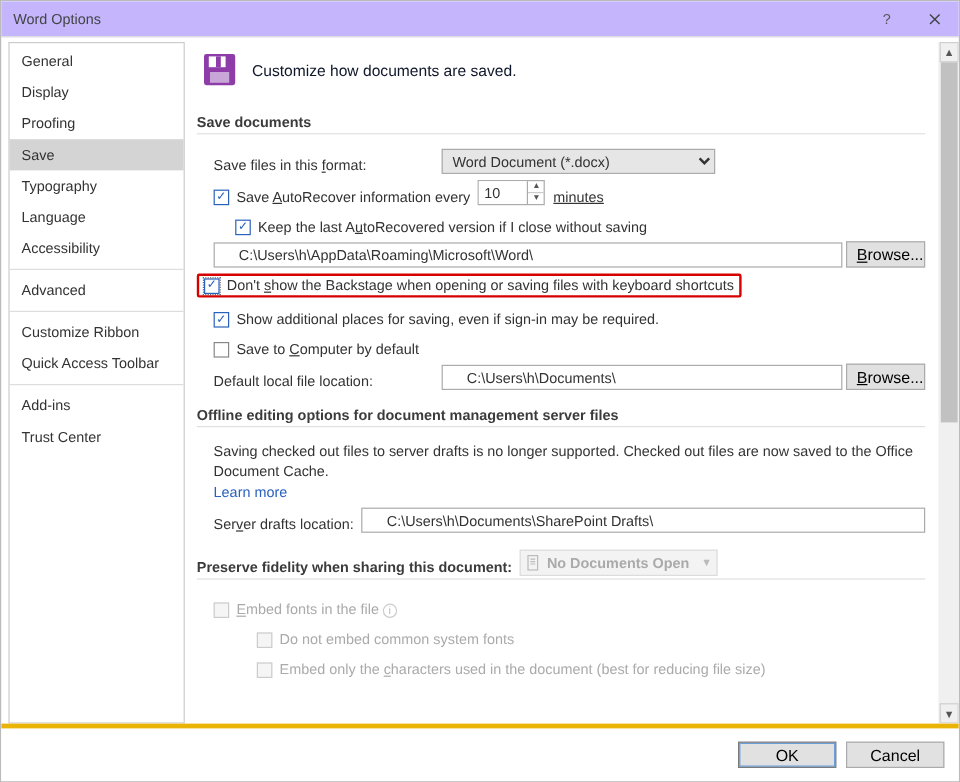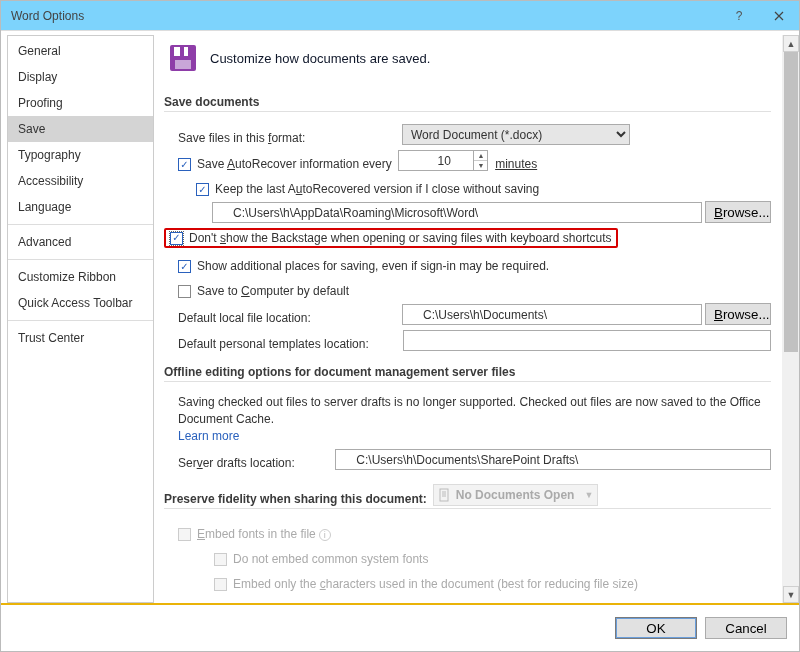--- a/index.html
+++ b/index.html
@@ -1,19 +1,19 @@
 <!DOCTYPE html>
 <html><head>
 <meta charset="utf-8">
 <style>
   * { box-sizing: border-box; }
   html, body { margin:0; padding:0; font-family: "Segoe UI", Tahoma, sans-serif; font-size: 12px; color:#333; }
   body { width:800px; height:652px; border:1px solid #bbb; background:#fff; position:relative; overflow:hidden; }
 
-  .titlebar { height:30px; border-bottom:1px solid #ddd; display:flex; align-items:center; padding:0 0 0 10px; background:#7dd3fc; }
+  .titlebar { height:30px; border-bottom:1px solid #ddd; display:flex; align-items:center; padding:0 0 0 10px; background:#c4b5fd; }
   .titlebar .title { flex:1; font-size:12px; color:#444; }
   .titlebar .winbtn { width:40px; height:30px; display:flex; align-items:center; justify-content:center; color:#555; cursor:pointer; }
 
   .dialog-body { display:flex; height:572px; }
 
   
   .sidebar { width:147px; border:1px solid #ccc; margin:4px 0 0 6px; padding:2px 0; display:flex; flex-direction:column; background:#fff;}
   .sidebar .item { padding:6px 10px; cursor:pointer; color:#333; font-size:12px; }
   .sidebar .item.selected { background:#d4d4d4; }
   .sidebar .divider { height:1px; background:#ddd; margin:4px 0; }
@@ -43,21 +43,21 @@
   .chk.checked { border-color:#2a61bd; }
   .chk.checked .mark { color:#2a61bd; }
   .chk .mark { font-size:10px; line-height:1; display:none; }
   .chk.checked .mark { display:block; }
   .chk.disabled { border-color:#ccc; background:#f5f5f5; }
   .chk-label.disabled { color:#aaa; }
 
   .underline { text-decoration: underline; text-decoration-skip-ink: none;}
 
   select, input[type="text"], .spin, .combo-btn {
-    font-family:inherit; font-size:12px; border:1px solid #ababab; background:#fff; color:#333;margin-left:34px;
+    font-family:inherit; font-size:12px; border:1px solid #ababab; background:#fff; color:#333;
   }
   .select-format { width:228px; height:21px; padding:1px 4px; background:#e6e6e6;}
 
   .spin-wrap { display:inline-flex; align-items:stretch; height:21px; border:1px solid #ababab; }
   .spin-wrap input { border:none; width:40px; padding:0 4px; outline:none;}
   .spin-btns { width:14px; display:flex; flex-direction:column; border-left:1px solid #ababab;}
   .spin-btns div { flex:1; font-size:7px; display:flex; align-items:center; justify-content:center; color:#555; cursor:pointer;}
   .spin-btns div:first-child { border-bottom:1px solid #ccc; }
 
   .input-path { flex:1; height:21px; padding:2px 20px; }
@@ -66,21 +66,21 @@
   .highlight-box { border:2px solid #d60000; border-radius:2px; padding:1px 4px; display:inline-flex; align-items:center;}
 
   .link { color:#2a61bd; cursor:pointer;}
 
   .doc-combo { border:1px solid #dcdcdc; background:#f3f3f3; height:22px; display:inline-flex; align-items:center; padding:0 4px; color:#aaa; gap:4px; margin-left:6px;}
   .doc-combo .tri { font-size:9px; color:#bbb; margin-left:6px;}
 
   .info-circle { display:inline-flex; width:12px; height:12px; border:1px solid #ccc; border-radius:50%; font-size:9px; align-items:center; justify-content:center; color:#bbb; margin-left:3px;}
 
   
-  .footer { position:absolute; left:0; right:0; bottom:0; height:48px; border-top:2px solid #eab308; display:flex; justify-content:flex-end; align-items:center; padding:0 12px; gap:8px; background:#fff;}
+  .footer { position:absolute; left:0; right:0; bottom:0; height:48px; border-top:4px solid #eab308; display:flex; justify-content:flex-end; align-items:center; padding:0 12px; gap:8px; background:#fff;}
   .footer .btn { width:82px; justify-content:center;}
   .footer .btn.primary { border-color:#7a7a7a; box-shadow: inset 0 0 0 1px #6a9edb;}
 </style>
 </head>
 <body>
 
 <div class="titlebar">
   <div class="title">Word Options</div>
   <div class="winbtn">?</div>
   <div class="winbtn">
@@ -91,28 +91,29 @@
 </div>
 
 <div class="dialog-body">
 
   <div class="sidebar">
     <div class="item">General</div>
     <div class="item">Display</div>
     <div class="item">Proofing</div>
     <div class="item selected">Save</div>
     <div class="item">Typography</div>
+    <div class="item">Language</div>
     <div class="item">Accessibility</div>
-    <div class="item">Language</div>
     <div class="divider"></div>
     <div class="item">Advanced</div>
     <div class="divider"></div>
     <div class="item">Customize Ribbon</div>
     <div class="item">Quick Access Toolbar</div>
     <div class="divider"></div>
+    <div class="item">Add-ins</div>
     <div class="item">Trust Center</div>
   </div>
 
   <div class="main">
     <div class="content">
 
       <div class="header-row">
         <span class="save-icon">
           <svg width="30" height="30" viewBox="0 0 30 30">
             <rect x="2" y="2" width="26" height="26" rx="2" fill="#8e3da8"></rect>
@@ -194,24 +195,20 @@
         </span>
       </div>
 
       <div class="row indent1">
         <span style="min-width:190px">Default local file location:</span>
         <input type="text" class="input-path" value="C:\Users\h\Documents\" style="">
         &nbsp;
         <button class="btn" style="width:66px;"><span class="underline">B</span>rowse...</button>
       </div>
 
-      <div class="row indent1">
-        <span style="min-width:190px">Default personal templates location:</span>
-        <input type="text" class="input-path" value="" style="">
-      </div>
 
       <div class="section-title">Offline editing options for document management server files</div>
 
       <div class="row indent1" style="display:block; line-height:1.4;">
         <span>Saving checked out files to server drafts is no longer supported. Checked out files are now saved to the Office Document Cache.</span><br>
         <span class="link">Learn more</span>
       </div>
 
       <div class="row indent1">
         <span style="min-width:120px">

